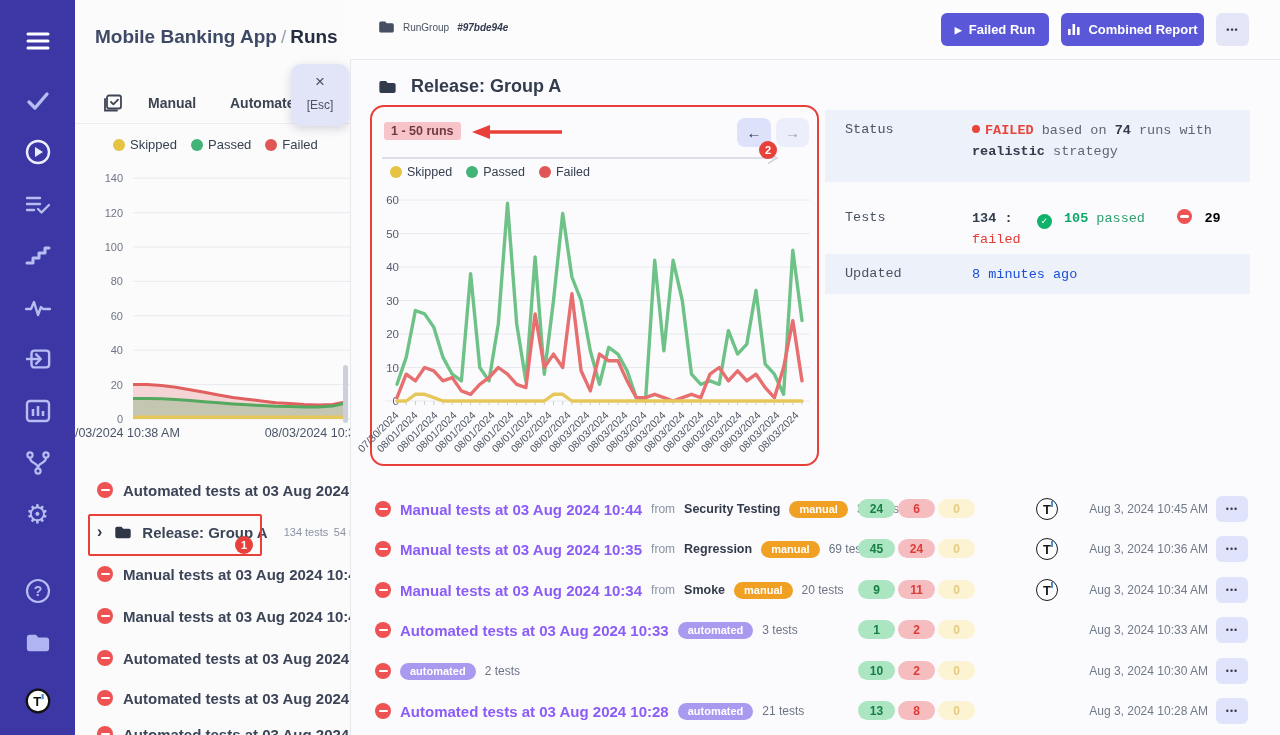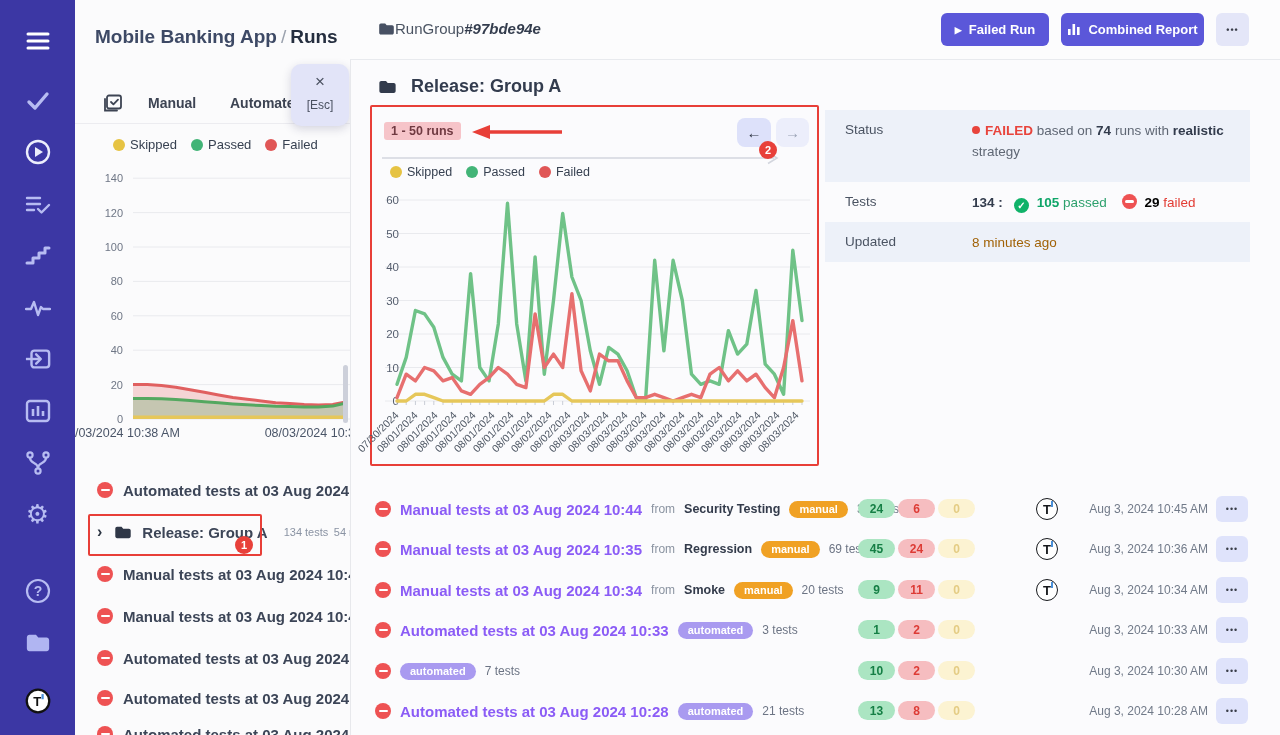--- a/index.html
+++ b/index.html
@@ -37,43 +37,43 @@
   .minus-ic::after{content:"";position:absolute;left:3.5px;top:7px;width:9px;height:2.4px;background:#fff;border-radius:2px;}
   .chev{font-size:16px;font-weight:bold;color:#2b3442;margin-right:2px;}
   .lmeta{font-size:11px;color:#8a93a3;margin-left:6px;white-space:nowrap;}
   
   .ann-box{position:absolute;border:2px solid #e83f38;border-radius:2px;pointer-events:none;}
   .ann-badge{position:absolute;width:18px;height:18px;border-radius:50%;background:#e8403a;color:#fff;
              font-size:11px;font-weight:bold;display:flex;align-items:center;justify-content:center;z-index:9;}
   
   #main{position:absolute;left:350px;top:0;width:930px;height:735px;overflow:hidden;}
   #mheader{position:absolute;left:0;top:0;width:930px;height:59px;background:#fcfcfd;border-bottom:1px solid #e8eaee;}
-  #crumb{position:absolute;left:28px;top:20px;display:flex;align-items:center;gap:0;font-size:15px;color:#4a5362;}
+  #crumb{position:absolute;left:28px;top:20px;display:flex;align-items:center;gap:8px;font-size:10px;color:#4a5362;}
   #crumb b{color:#333c4d;font-style:italic;}
   .btn{position:absolute;top:13px;height:33px;border-radius:6px;display:flex;align-items:center;
        justify-content:center;gap:7px;font-size:13px;font-weight:bold;cursor:pointer;}
   .btn-primary{background:#5b57d9;color:#fff;}
   .btn-light{background:#e4e6f8;color:#3b3f4a;}
   .dots{font-size:9px;letter-spacing:1px;color:#3b3f4a;}
   #sec-title{position:absolute;left:28px;top:76px;display:flex;align-items:center;gap:14px;}
   #sec-title .t{font-size:18px;font-weight:bold;color:#333c4e;}
   
-  #ccard{position:absolute;left:20px;top:105px;width:445px;height:357px;border:2px solid #e83f38;border-radius:2px;}
+  #ccard{position:absolute;left:20px;top:105px;width:445px;height:357px;border:2px solid #e83f38;border-radius:14px;}
   #runs-range{position:absolute;left:12px;top:15px;background:#f6c4c9;color:#703a42;font-size:12.5px;
               font-weight:bold;padding:2px 7px;border-radius:3px;}
   #pg-back{position:absolute;left:365px;top:11px;width:34px;height:29px;background:#dde1fa;border-radius:8px;
            display:flex;align-items:center;justify-content:center;color:#2b3240;font-size:15px;cursor:pointer;}
   #pg-fwd{position:absolute;left:404px;top:11px;width:33px;height:29px;background:#eceefb;border-radius:8px;
           display:flex;align-items:center;justify-content:center;color:#9aa2b5;font-size:15px;cursor:pointer;}
   #xlabels .xlab{position:absolute;top:300px;width:0;height:0;}
   #xlabels .xlab span{position:absolute;right:0;top:0;white-space:nowrap;transform:rotate(-45deg);
                       transform-origin:100% 50%;font-size:10.5px;color:#4d5663;}
   
   #status{position:absolute;left:475px;top:110px;width:425px;}
-  .srow{position:relative;margin-bottom:0;display:flex;}
+  .srow{position:relative;margin-bottom:16px;display:flex;font-family:Liberation Mono, monospace;}
   .srow.alt{background:#edf1f9;}
   .slabel{width:147px;box-sizing:border-box;padding:12px 0 0 20px;font-size:13.5px;color:#4a5362;}
   .sval{flex:1;padding:11px 10px 11px 0;font-size:13.5px;color:#5f6774;line-height:1.55;}
   .sval b{color:#333c4d;}
   .red-b{color:#e8443c;font-weight:bold;}
   .sdot{display:inline-block;width:8px;height:8px;border-radius:50%;background:#e8443c;margin-right:5px;vertical-align:1px;}
   .ck{display:inline-flex;width:15px;height:15px;border-radius:50%;background:#10b269;color:#fff;font-size:10px;
       align-items:center;justify-content:center;vertical-align:-2px;margin-right:4px;font-weight:bold;}
   .mn{display:inline-block;width:15px;height:15px;border-radius:50%;background:#ee5253;position:relative;
       vertical-align:-2px;margin-right:4px;}
@@ -505,21 +505,21 @@
       <div class="sval">
         <b>134 :</b>&nbsp;&nbsp;
         <span class="ck">✓</span>
         <span class="grn">105</span> <span class="grn2">passed</span>
         &nbsp;&nbsp;&nbsp;<span class="mn"></span>
         <span class="rd">29</span> <span class="rd2">failed</span>
       </div>
     </div>
     <div class="srow alt" style="height:40px">
       <div class="slabel">Updated</div>
-      <div class="sval" style="color:#a16207">8 minutes ago</div>
+      <div class="sval" style="color:#1d4ed8">8 minutes ago</div>
     </div>
   </div>
 
   <div id="run-rows">
       <div class="rrow" style="top: 489px;">
         <div class="rleft">
           <span class="minus-ic"></span>
           <span class="rtitle">Manual tests at 03 Aug 2024 10:44</span>
           <span class="rfrom">from</span>
           <span class="rfromname">Security Testing</span>
@@ -583,21 +583,21 @@
         <span class="pill s">0</span>
         <span class="rdate">Aug 3, 2024 10:33 AM</span>
         <span class="rmore">
           <span class="dots">•••</span>
         </span>
       </div>
       <div class="rrow" style="top: 651px;">
         <div class="rleft">
           <span class="minus-ic"></span>
           <span class="rbadge automated">automated</span>
-          <span class="rtests">7 tests</span>
+          <span class="rtests">2 tests</span>
         </div>
         <span class="pill p">10</span>
         <span class="pill f">2</span>
         <span class="pill s">0</span>
         <span class="rdate">Aug 3, 2024 10:30 AM</span>
         <span class="rmore">
           <span class="dots">•••</span>
         </span>
       </div>
       <div class="rrow" style="top: 691px;">

